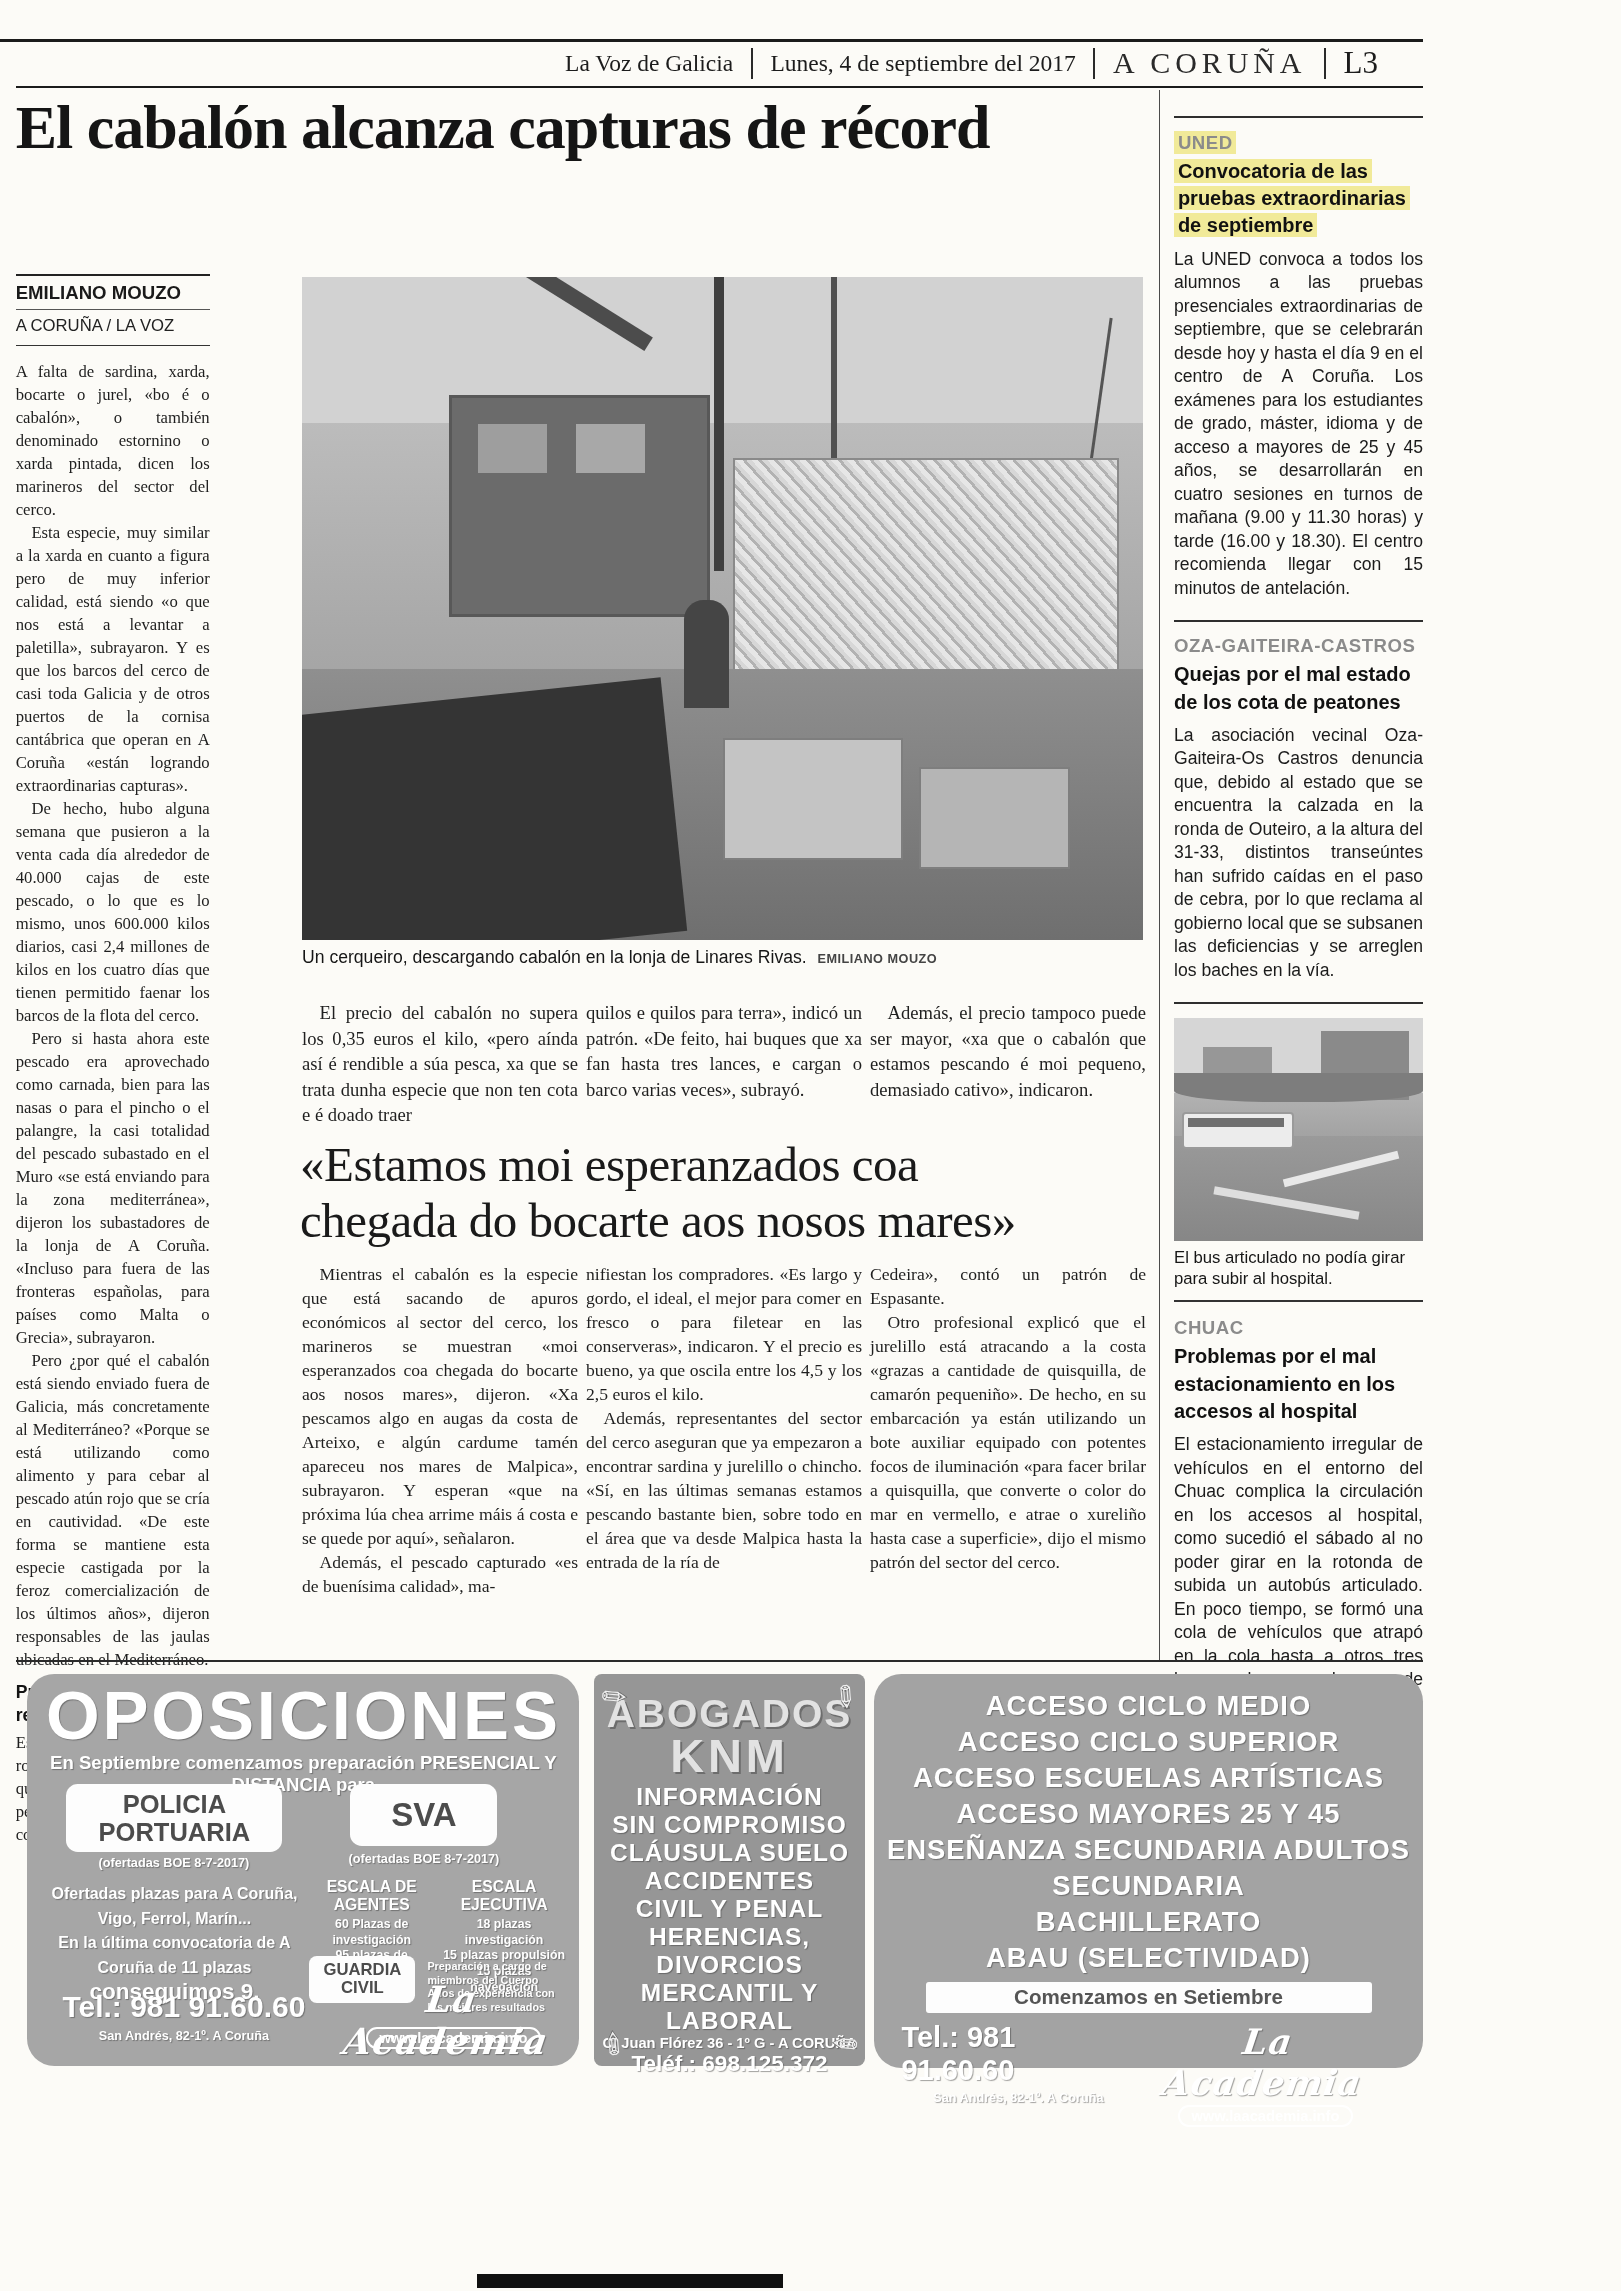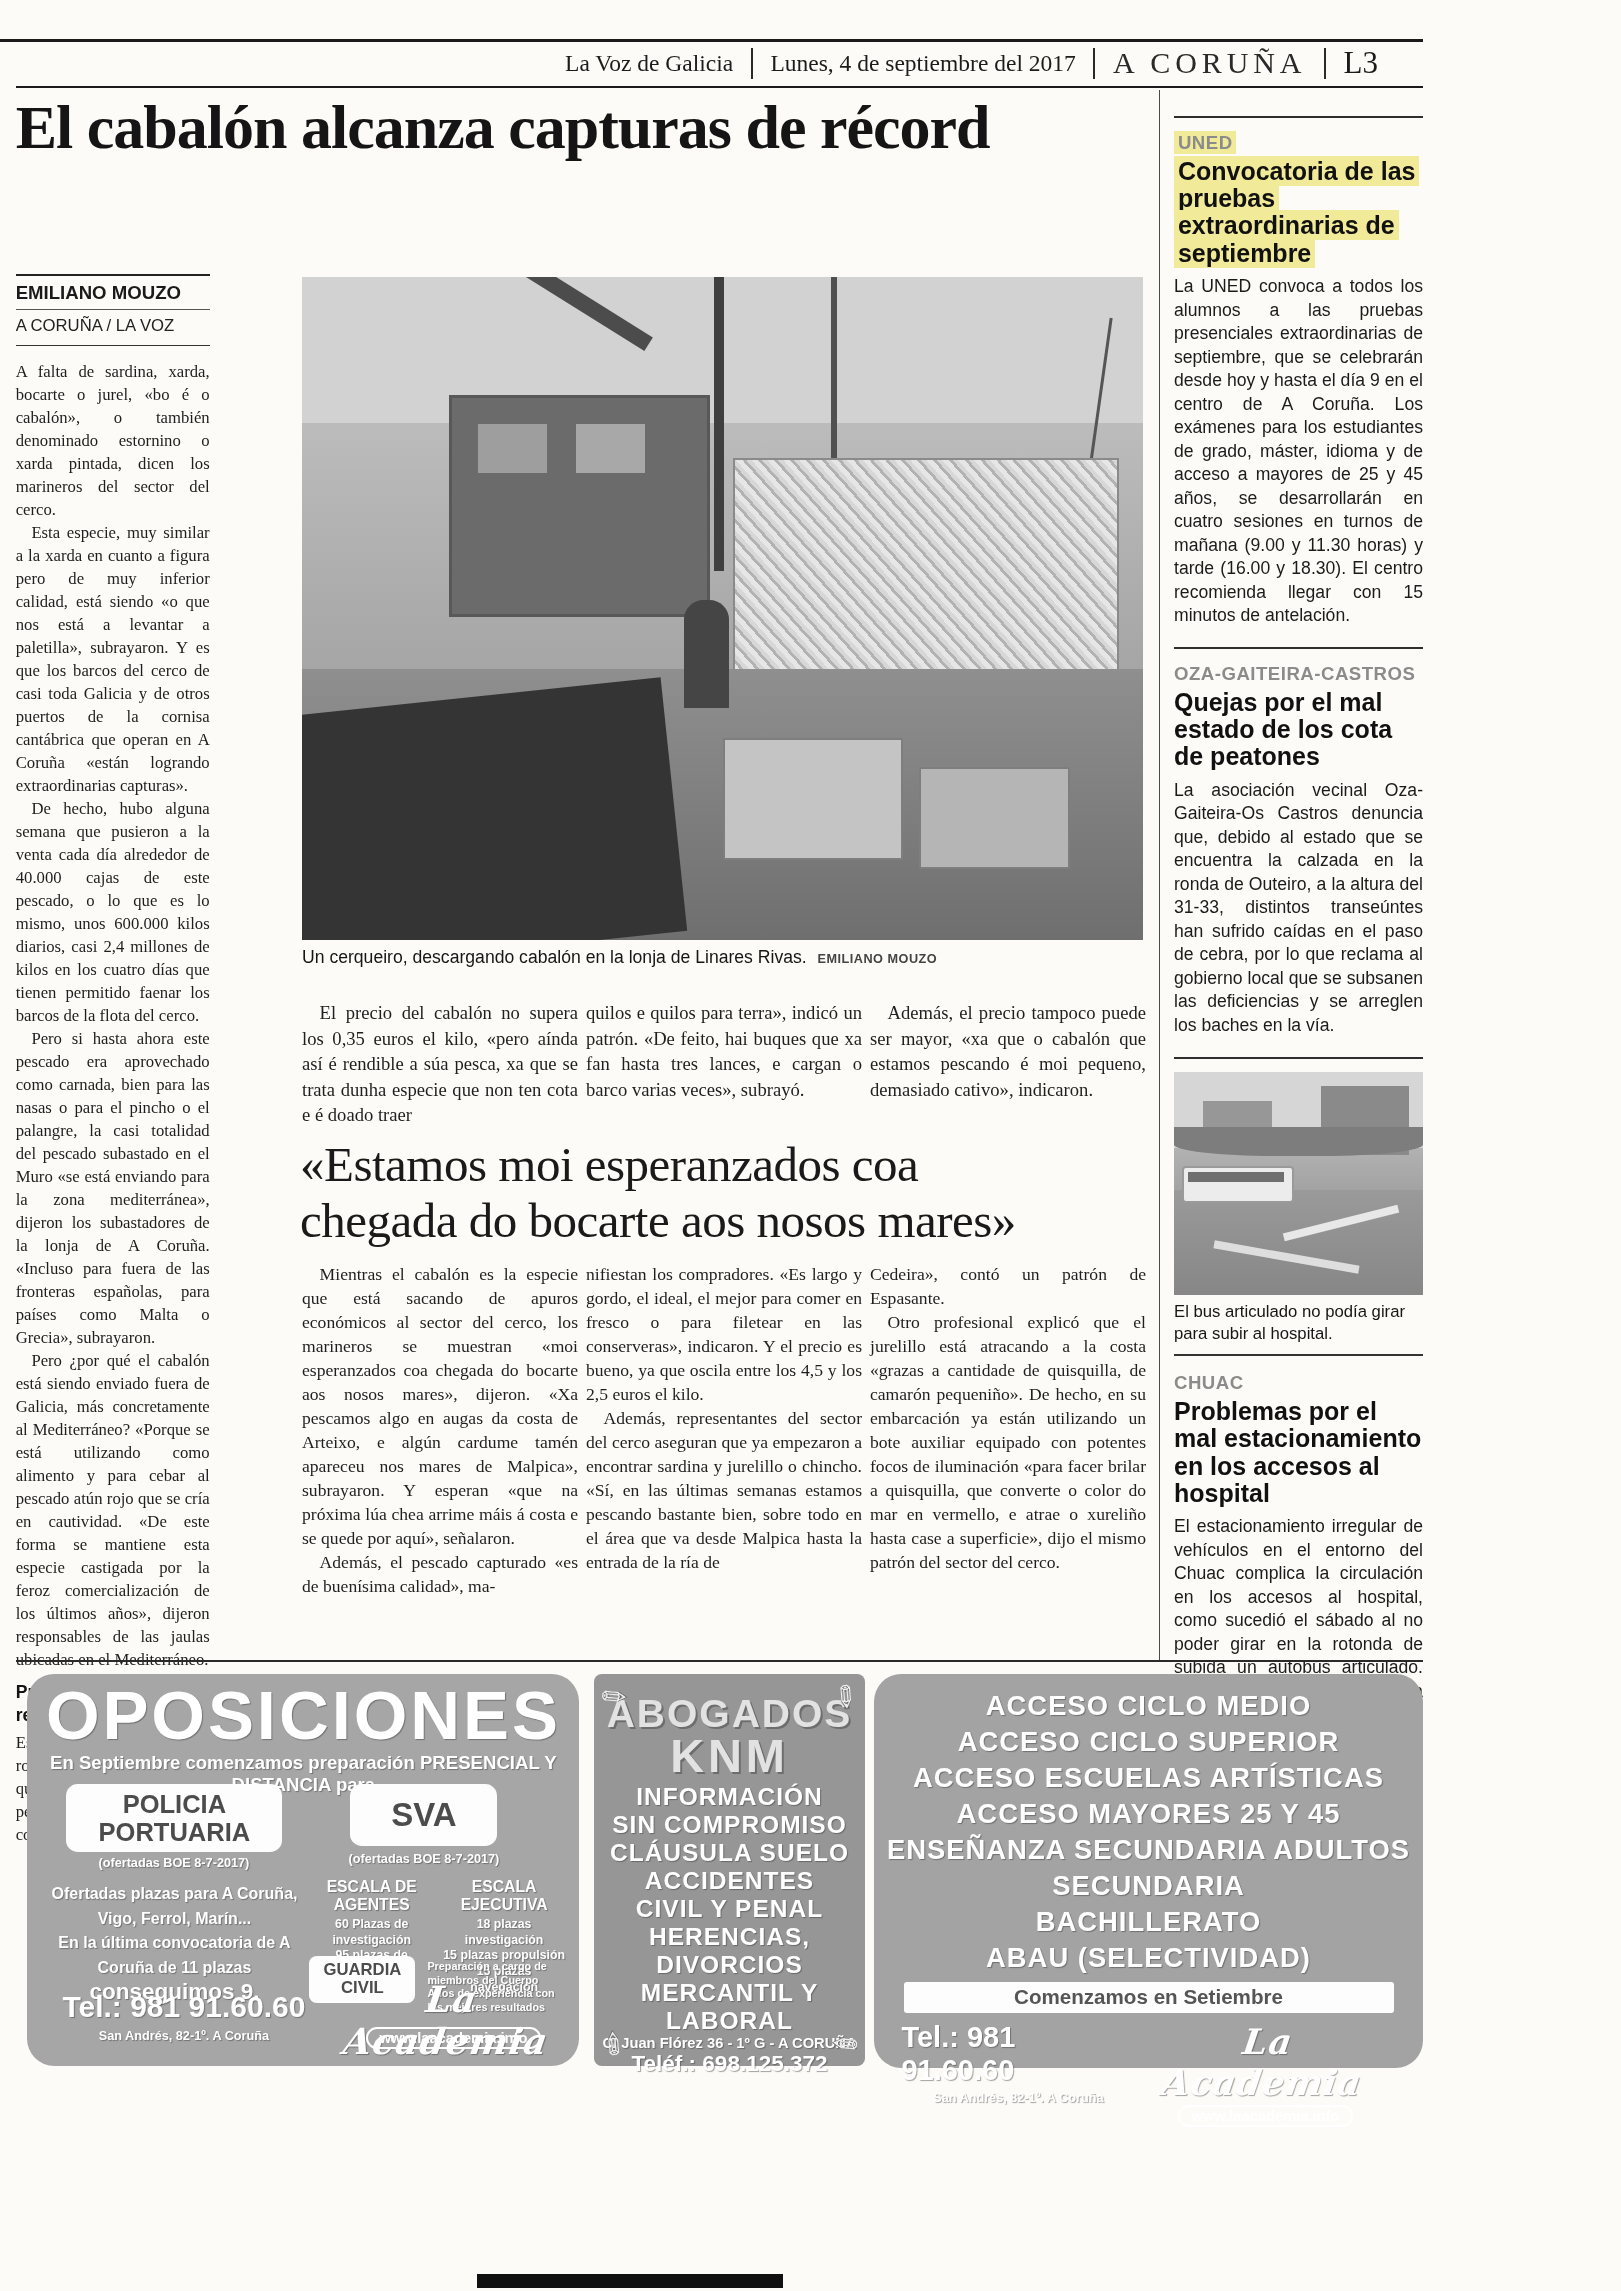--- a/index.html
+++ b/index.html
@@ -54,21 +54,21 @@
   .bcol{position:absolute;top:1262px;width:276px;font-size:17.6px;line-height:24px;text-align:justify;}
   .bcol p{margin:0;}
 
   
   .vrule{position:absolute;left:1159px;top:90px;width:1px;height:1570px;background:#4a4a4a;}
   .sidebar{position:absolute;left:1174px;top:116px;width:249px;
            font-family:"Liberation Sans","DejaVu Sans",sans-serif;}
   .sb-rule{height:2px;background:#2e2e2e;margin:0 0 13.7px 0;}
   .brief{margin-bottom:19.6px;}
   .kicker{font-size:18.6px;font-weight:bold;color:#8b8b8b;letter-spacing:0.5px;margin-bottom:3.9px;}
-  .brief-title{font-size:25px;line-height:27.4px;font-weight:bold;color:#111;margin-bottom:7.8px;}
+  .brief-title{font-size:20px;line-height:27.4px;font-weight:bold;color:#111;margin-bottom:7.8px;}
   .brief-body{font-size:17.6px;line-height:23.5px;color:#1b1b1b;text-align:justify;}
   .hl{background:#f1ea99;box-decoration-break:clone;-webkit-box-decoration-break:clone;padding:1px 3.9px;}
   .sb-photo{position:relative;width:249px;height:223px;overflow:hidden;
             background:linear-gradient(#cdcdcd,#9d9d9d 60%,#909090);margin-bottom:5.9px;}
   .sb-caption{font-size:16.7px;line-height:21.6px;color:#161616;padding-bottom:9.8px;border-bottom:2px solid #333;
               margin-bottom:15.7px;}
 
   
   .hrule-ads{position:absolute;top:1660px;left:15.7px;width:1407px;height:2px;background:#2a2a2a;}
   .ad{position:absolute;top:1674px;border-radius:27.4px;
@@ -107,21 +107,21 @@
   .k-l2{font-size:47px;font-weight:bold;color:#e2e2e2;text-shadow:2px 2px 0 #6d6d6d;letter-spacing:3.9px;margin-top:-7.8px;}
   .k-line{font-size:24.5px;font-weight:bold;letter-spacing:1px;}
   .k-sm{font-size:14.7px;font-weight:bold;}
   .k-tel{font-size:22.5px;font-weight:bold;}
   .pencil{position:absolute;font-size:29px;color:#f0f0f0;text-shadow:1px 1px 0 #666;}
   .p-tl{top:5.9px;left:7.8px;transform:rotate(-40deg);} .p-tr{top:5.9px;right:7.8px;transform:rotate(40deg);}
   .p-bl{bottom:5.9px;left:7.8px;transform:rotate(-140deg);} .p-br{bottom:5.9px;right:7.8px;transform:rotate(140deg);}
 
   .ad3{left:874px;width:549px;height:394px;background:#a3a3a3;padding:13.7px 9.8px 9.8px 9.8px;box-sizing:border-box;}
   .ad3-line{text-align:center;font-size:27.4px;line-height:36px;font-weight:bold;letter-spacing:1px;}
-  .ad3-banner{margin:5.9px auto 7.8px auto;width:490px;background:#fdfdfd;color:#555;font-size:20.6px;font-weight:bold;
+  .ad3-banner{margin:5.9px auto 7.8px auto;width:446px;background:#fdfdfd;color:#555;font-size:20.6px;font-weight:bold;
               text-align:center;padding:3.9px 0;border-radius:2.9px;}
   .ad3-bottom{display:flex;justify-content:space-between;align-items:flex-start;padding:0 17.6px;}
   .ad3-phone{font-size:29px;font-weight:bold;}
   .ad3-addr{font-size:12.7px;font-weight:bold;text-align:center;margin-top:3.9px;}
   .ad3-logo{font-size:35px;text-align:center;}
   .scan-bar{position:absolute;top:2274px;left:477px;width:306px;height:13.7px;background:#101010;}
 </style>
 </head>
 <body>
 

